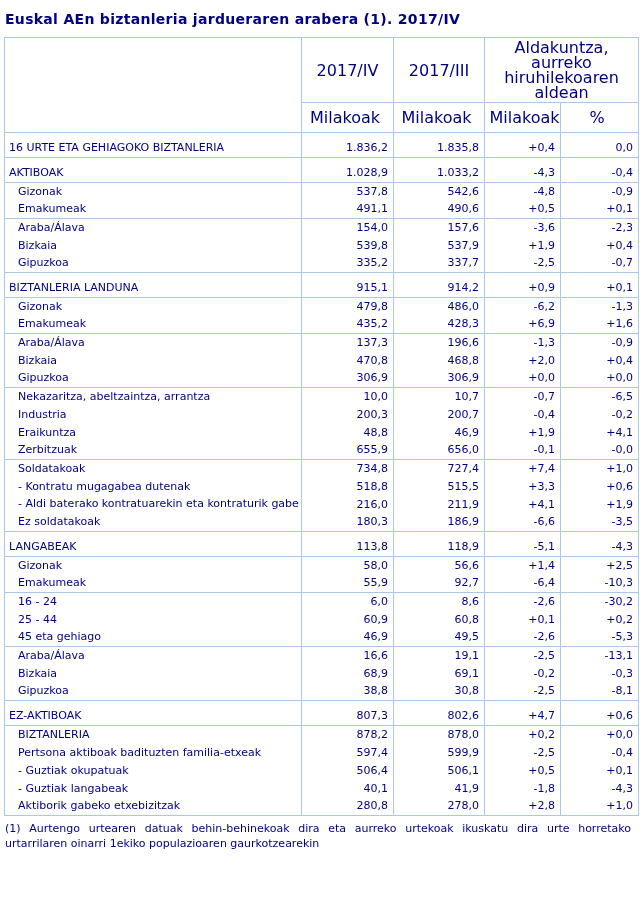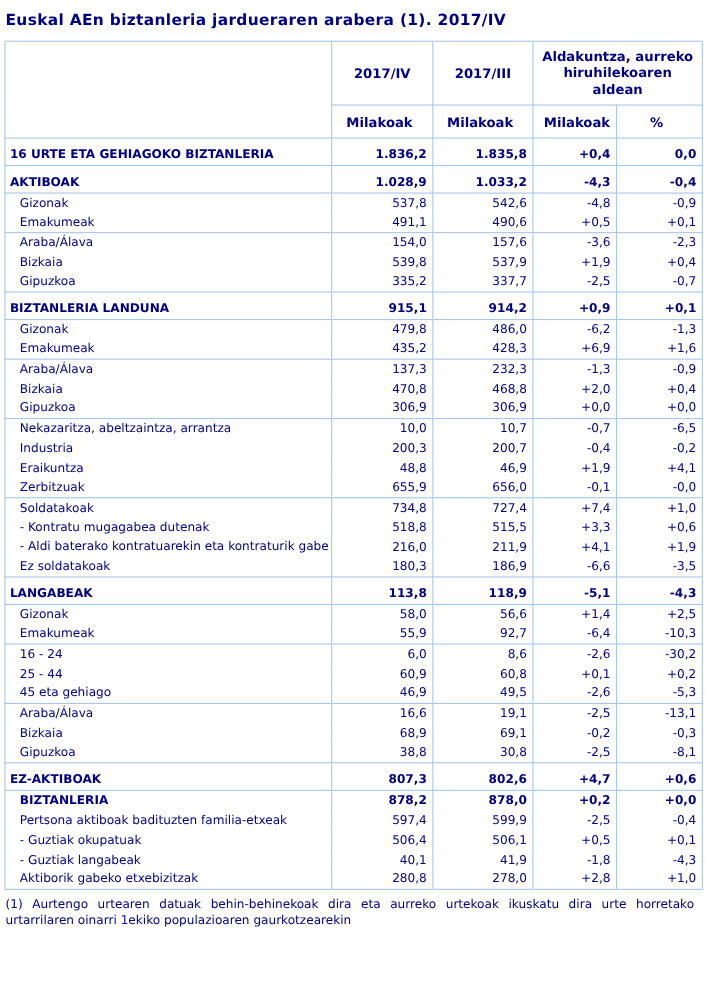--- a/index.html
+++ b/index.html
@@ -35,21 +35,21 @@
   .col-iii    { width: 91px; }
   .col-chg    { width: 76px; }
   .col-pct    { width: 78px; }
 
   th, td {
     border-left: 1px solid var(--line);
     border-right: 1px solid var(--line);
     color: var(--ink);
   }
 
-  thead th { font-weight: bold; font-size: 12px; }
+  thead th { font-weight: normal; font-size: 16px; }
   tr.head-periods th {
     height: 58px;
     text-align: center;
     vertical-align: middle;
     border-bottom: 1px solid var(--line);
   }
   th.change-head {
     white-space: pre-line;
     line-height: 15px;
     padding: 2px 0;
@@ -67,21 +67,21 @@
   tbody td {
     font-size: 11px;
     height: 18px;
     vertical-align: bottom;
     padding-bottom: 3px;
     line-height: 13px;
   }
   td.num { text-align: right; padding-right: 5px; white-space: nowrap; }
   td.lbl { padding-left: 13px; white-space: nowrap; overflow: hidden; }
   tr.ind0 > td.lbl { padding-left: 4px; }
-  tr.bold > td { font-weight: bold; }
+  tr.bold > td { font-weight: normal; }
   tr.rule > td { border-bottom: 1px solid var(--line); }
   tr.wrap > td.lbl {
     white-space: normal;
     padding-left: 4px;
     text-indent: 9px;
     line-height: 15px;
   }
   tr.spacer > td { height: 7px; padding: 0; }
 
   .footnote {
@@ -218,21 +218,21 @@
         <tr class="ind1 rule">
           <td class="lbl">Emakumeak</td>
           <td class="num">435,2</td>
           <td class="num">428,3</td>
           <td class="num">+6,9</td>
           <td class="num">+1,6</td>
         </tr>
         <tr class="ind1">
           <td class="lbl">Araba/Álava</td>
           <td class="num">137,3</td>
-          <td class="num">232,3</td>
+          <td class="num">196,6</td>
           <td class="num">-1,3</td>
           <td class="num">-0,9</td>
         </tr>
         <tr class="ind1">
           <td class="lbl">Bizkaia</td>
           <td class="num">470,8</td>
           <td class="num">468,8</td>
           <td class="num">+2,0</td>
           <td class="num">+0,4</td>
         </tr>

